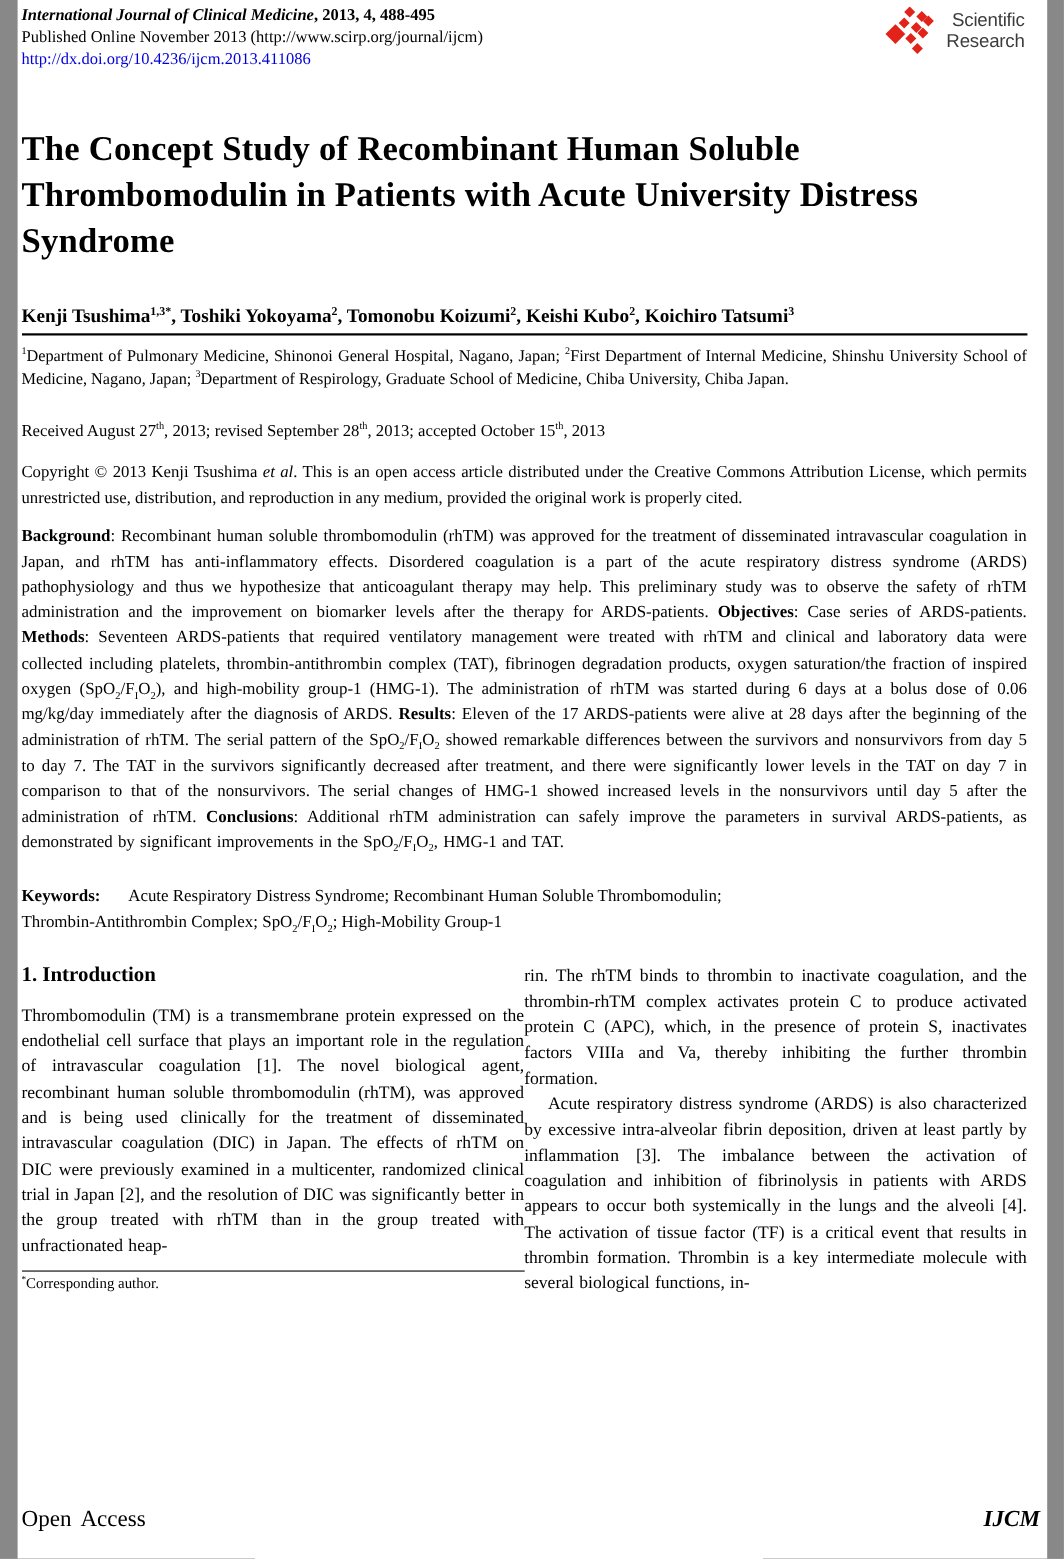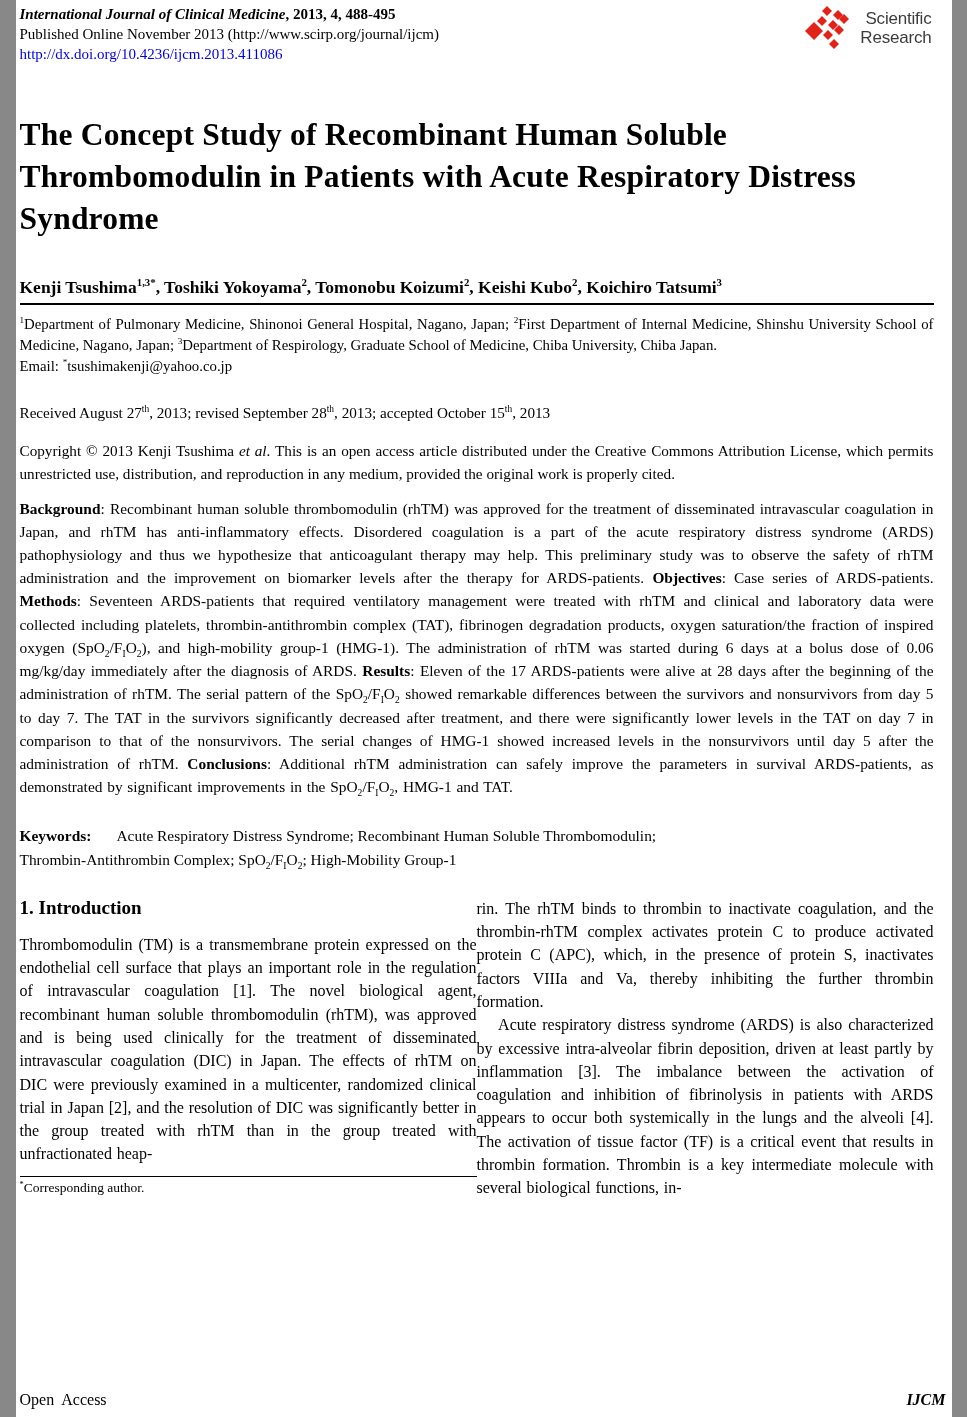--- a/index.html
+++ b/index.html
@@ -60,23 +60,23 @@
   .col{width:460px;}
   h3.sec-head{font-size:19px;font-weight:bold;margin-bottom:14px;}
   .body-p{font-size:16px;line-height:23.3px;text-align:justify;word-spacing:0.05em;}
   .body-p.indent{text-indent:1.35em;}
   .footnote{
     margin-top:10px;border-top:1.5px solid #000;
     padding-top:3px;font-size:13.5px;width:100%;
   }
   
   .pfooter{
-    position:absolute;left:4px;right:6px;bottom:8px;
+    position:absolute;left:4px;right:6px;bottom:24px;
     display:flex;justify-content:space-between;
-    font-size:16px;
+    font-size:21px;
   }
   .pfooter .oa{word-spacing:4px;}
   .pfooter .ijcm{font-weight:bold;font-style:italic;}
   
   sup{font-size:62%;vertical-align:super;line-height:0;}
   sub{font-size:62%;vertical-align:sub;line-height:0;}
 </style>
 </head>
 <body>
 
@@ -104,27 +104,26 @@
           </g>
         </svg>
       </span>
       <div class="logo-text">
         <span>Scientific</span>
         <span>Research</span>
       </div>
     </div>
   </div>
 
-  <h1 class="title">The Concept Study of Recombinant Human Soluble Thrombomodulin in Patients with Acute Respiratory Distress Syndrome</h1>
+  <h1 class="title">The Concept Study of Recombinant Human Soluble Thrombomodulin in Patients with Acute University Distress Syndrome</h1>
 
   <div class="authors">Kenji Tsushima<sup>1,3*</sup>, Toshiki Yokoyama<sup>2</sup>, Tomonobu Koizumi<sup>2</sup>, Keishi Kubo<sup>2</sup>, Koichiro Tatsumi<sup>3</sup></div>
   <hr class="authors-rule">
 
   <p class="affil"><sup>1</sup>Department of Pulmonary Medicine, Shinonoi General Hospital, Nagano, Japan; <sup>2</sup>First Department of Internal Medicine, Shinshu University School of Medicine, Nagano, Japan; <sup>3</sup>Department of Respirology, Graduate School of Medicine, Chiba University, Chiba Japan.</p>
-  <p class="email-line">Email: <sup>*</sup>tsushimakenji@yahoo.co.jp</p>
 
   <p class="received">Received August 27<sup>th</sup>, 2013; revised September 28<sup>th</sup>, 2013; accepted October 15<sup>th</sup>, 2013</p>
 
   <p class="copyright">Copyright © 2013 Kenji Tsushima <i>et al</i>. This is an open access article distributed under the Creative Commons Attribution License, which permits unrestricted use, distribution, and reproduction in any medium, provided the original work is properly cited.</p>
 
   <p class="abstract"><b>Background</b>: Recombinant human soluble thrombomodulin (rhTM) was approved for the treatment of disseminated intravascular coagulation in Japan, and rhTM has anti-inflammatory effects. Disordered coagulation is a part of the acute respiratory distress syndrome (ARDS) pathophysiology and thus we hypothesize that anticoagulant therapy may help. This preliminary study was to observe the safety of rhTM administration and the improvement on biomarker levels after the therapy for ARDS-patients. <b>Objectives</b>: Case series of ARDS-patients. <b>Methods</b>: Seventeen ARDS-patients that required ventilatory management were treated with rhTM and clinical and laboratory data were collected including platelets, thrombin-antithrombin complex (TAT), fibrinogen degradation products, oxygen saturation/the fraction of inspired oxygen (SpO<sub>2</sub>/F<sub>I</sub>O<sub>2</sub>), and high-mobility group-1 (HMG-1). The administration of rhTM was started during 6 days at a bolus dose of 0.06 mg/kg/day immediately after the diagnosis of ARDS. <b>Results</b>: Eleven of the 17 ARDS-patients were alive at 28 days after the beginning of the administration of rhTM. The serial pattern of the SpO<sub>2</sub>/F<sub>I</sub>O<sub>2</sub> showed remarkable differences between the survivors and nonsurvivors from day 5 to day 7. The TAT in the survivors significantly decreased after treatment, and there were significantly lower levels in the TAT on day 7 in comparison to that of the nonsurvivors. The serial changes of HMG-1 showed increased levels in the nonsurvivors until day 5 after the administration of rhTM. <b>Conclusions</b>: Additional rhTM administration can safely improve the parameters in survival ARDS-patients, as demonstrated by significant improvements in the SpO<sub>2</sub>/F<sub>I</sub>O<sub>2</sub>, HMG-1 and TAT.</p>
 
   <p class="keywords"><span class="kw-label">Keywords:</span><span>Acute Respiratory Distress Syndrome; Recombinant Human Soluble Thrombomodulin;<br>Thrombin-Antithrombin Complex; SpO<sub>2</sub>/F<sub>I</sub>O<sub>2</sub>; High-Mobility Group-1</span></p>
 
   <div class="columns">

